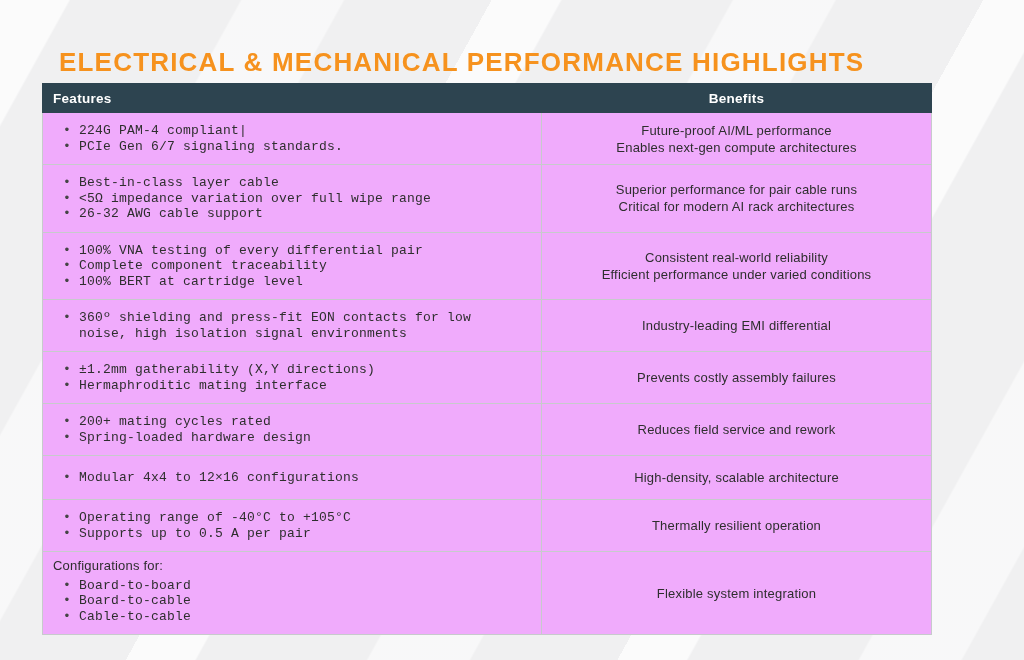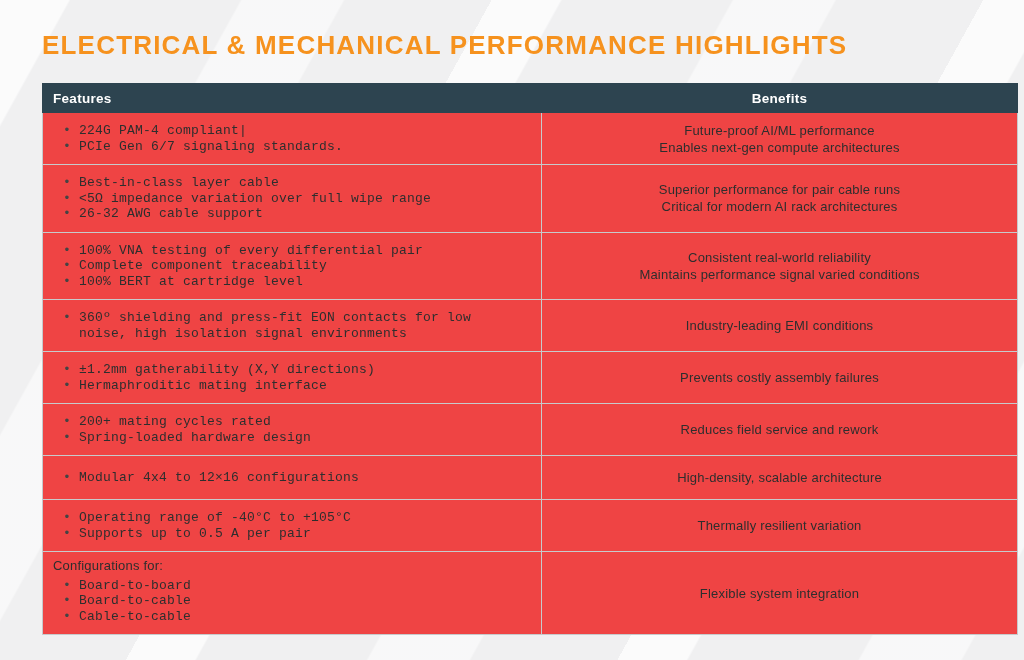--- a/index.html
+++ b/index.html
@@ -18,34 +18,34 @@
       rgba(255,255,255,0.55) 212px, rgba(255,255,255,0.55) 300px,
       rgba(255,255,255,0)   302px, rgba(255,255,255,0)   430px);
     pointer-events:none;
   }
   .page{
     position:absolute;inset:0;
   }
   .page-title{
     position:absolute;
     left:42px;top:30px;
-    margin:0;
+    margin:17px;
     font-size:26px;
     font-weight:800;
     letter-spacing:1.2px;
     color:var(--accent,#F6921E);
     white-space:nowrap;
   }
   .perf-table{
     position:absolute;
     left:42px;top:83px;
-    width:976px;
+    width:890px;
     border-collapse:collapse;
     table-layout:fixed;
-    background:#ef4444;
+    background:#f0abfc;
     font-size:13px;
     color:#2e2e2e;
     letter-spacing:0.2px;
   }
   .perf-table th,.perf-table td{
     border:1px solid #c7cacc;
   }
   .perf-table thead th{
     background:var(--header-bg,#2D4450);
     color:#ffffff;
@@ -140,32 +140,32 @@
     <td class="features-cell">
 
       <ul class="feature-list">
               <li>100% VNA testing of every differential pair</li>
               <li>Complete component traceability</li>
               <li>100% BERT at cartridge level</li>
             </ul>
     </td>
     <td class="benefits-cell">
             <div class="benefit-line">Consistent real-world reliability</div>
-            <div class="benefit-line">Maintains performance signal varied conditions</div>
+            <div class="benefit-line">Efficient performance under varied conditions</div>
           </td>
   </tr>
         <tr>
     <td class="features-cell">
 
       <ul class="feature-list">
               <li>360º shielding and press-fit EON contacts for low noise, high isolation signal environments</li>
             </ul>
     </td>
     <td class="benefits-cell">
-            <div class="benefit-line">Industry-leading EMI conditions</div>
+            <div class="benefit-line">Industry-leading EMI differential</div>
           </td>
   </tr>
         <tr>
     <td class="features-cell">
 
       <ul class="feature-list">
               <li>±1.2mm gatherability (X,Y directions)</li>
               <li>Hermaphroditic mating interface</li>
             </ul>
     </td>
@@ -198,21 +198,21 @@
   </tr>
         <tr>
     <td class="features-cell">
 
       <ul class="feature-list">
               <li>Operating range of -40°C to +105°C</li>
               <li>Supports up to 0.5 A per pair</li>
             </ul>
     </td>
     <td class="benefits-cell">
-            <div class="benefit-line">Thermally resilient variation</div>
+            <div class="benefit-line">Thermally resilient operation</div>
           </td>
   </tr>
         <tr>
     <td class="features-cell">
       <div class="features-intro">Configurations for:</div>
       <ul class="feature-list">
               <li>Board-to-board</li>
               <li>Board-to-cable</li>
               <li>Cable-to-cable</li>
             </ul>

